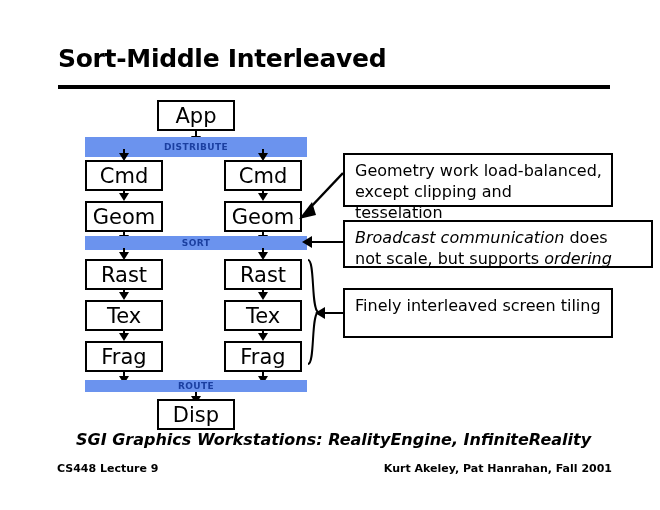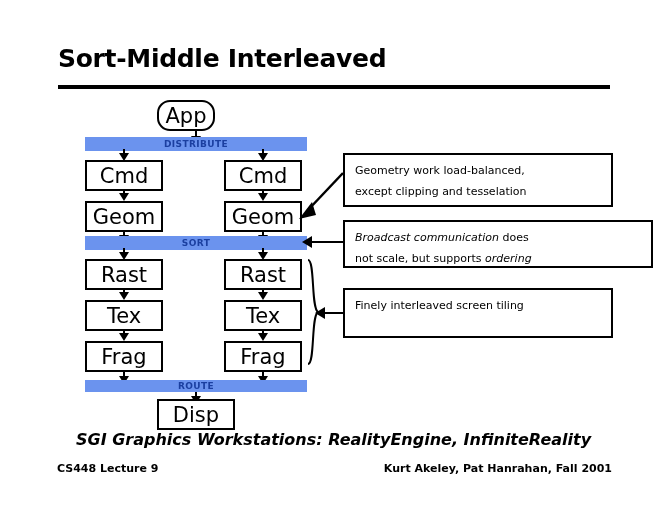--- a/index.html
+++ b/index.html
@@ -80,21 +80,21 @@
     border-top: 8px solid #000000;
   }
 
   
   .callout {
     position: absolute;
     border: 2px solid #000000;
     background: #ffffff;
     box-sizing: border-box;
     padding: 5px 8px 6px 10px;
-    font-size: 11px;
+    font-size: 16px;
     line-height: 21px;
   }
   .callout i { font-style: italic; }
 
   
   .h-arrow {
     position: absolute;
     height: 2px;
     background: #000000;
   }
@@ -147,24 +147,24 @@
   }
 </style>
 </head>
 <body>
 
 <div id="slide-title">Sort-Middle Interleaved</div>
 <div id="title-rule"></div>
 
 <div>
 
-  <div class="node-box" style="left:157px; top:100px; width:58px; height:31px;border-radius:13px;">App</div>
+  <div class="node-box" style="left:157px; top:100px; width:78px; height:31px;">App</div>
   <div class="v-arrow" style="left:195px; top:131px; height:6px;"></div>
 
-  <div class="stage-bar" style="left:85px; top:137px; width:222px; height:14px;">
+  <div class="stage-bar" style="left:85px; top:137px; width:222px; height:20px;">
     <span>DISTRIBUTE</span>
   </div>
 
   <div class="v-arrow" style="left:123px; top:149px; height:5px;"></div>
   <div class="v-arrow" style="left:262px; top:149px; height:5px;"></div>
 
   <div class="node-box" style="left:85px; top:160px; width:78px; height:31px;">Cmd</div>
   <div class="node-box" style="left:224px; top:160px; width:78px; height:31px;">Cmd</div>
 
   <div class="v-arrow" style="left:123px; top:191px; height:3px;"></div>

